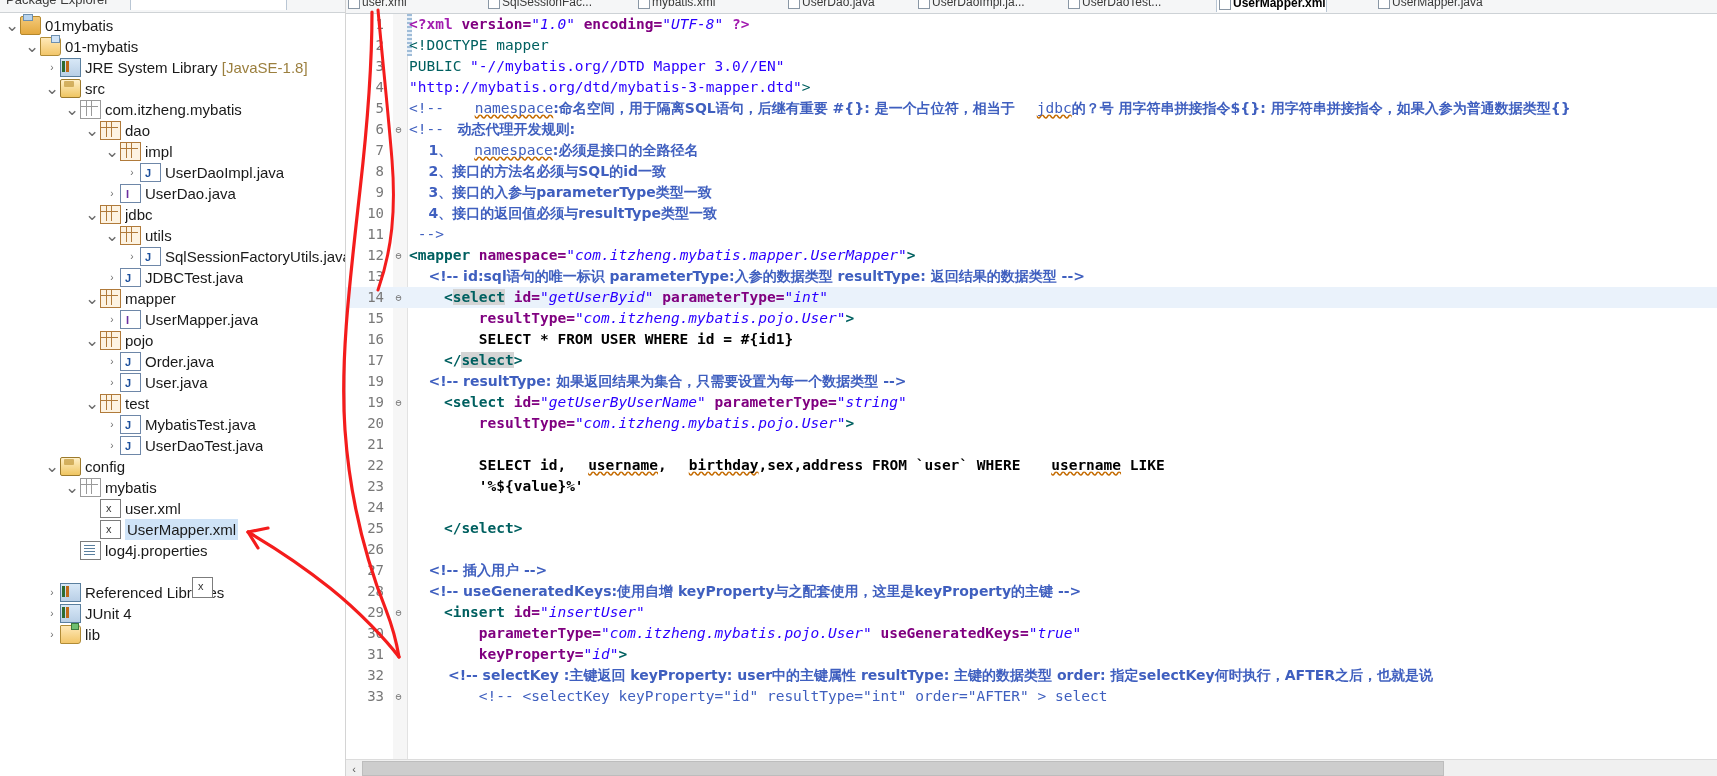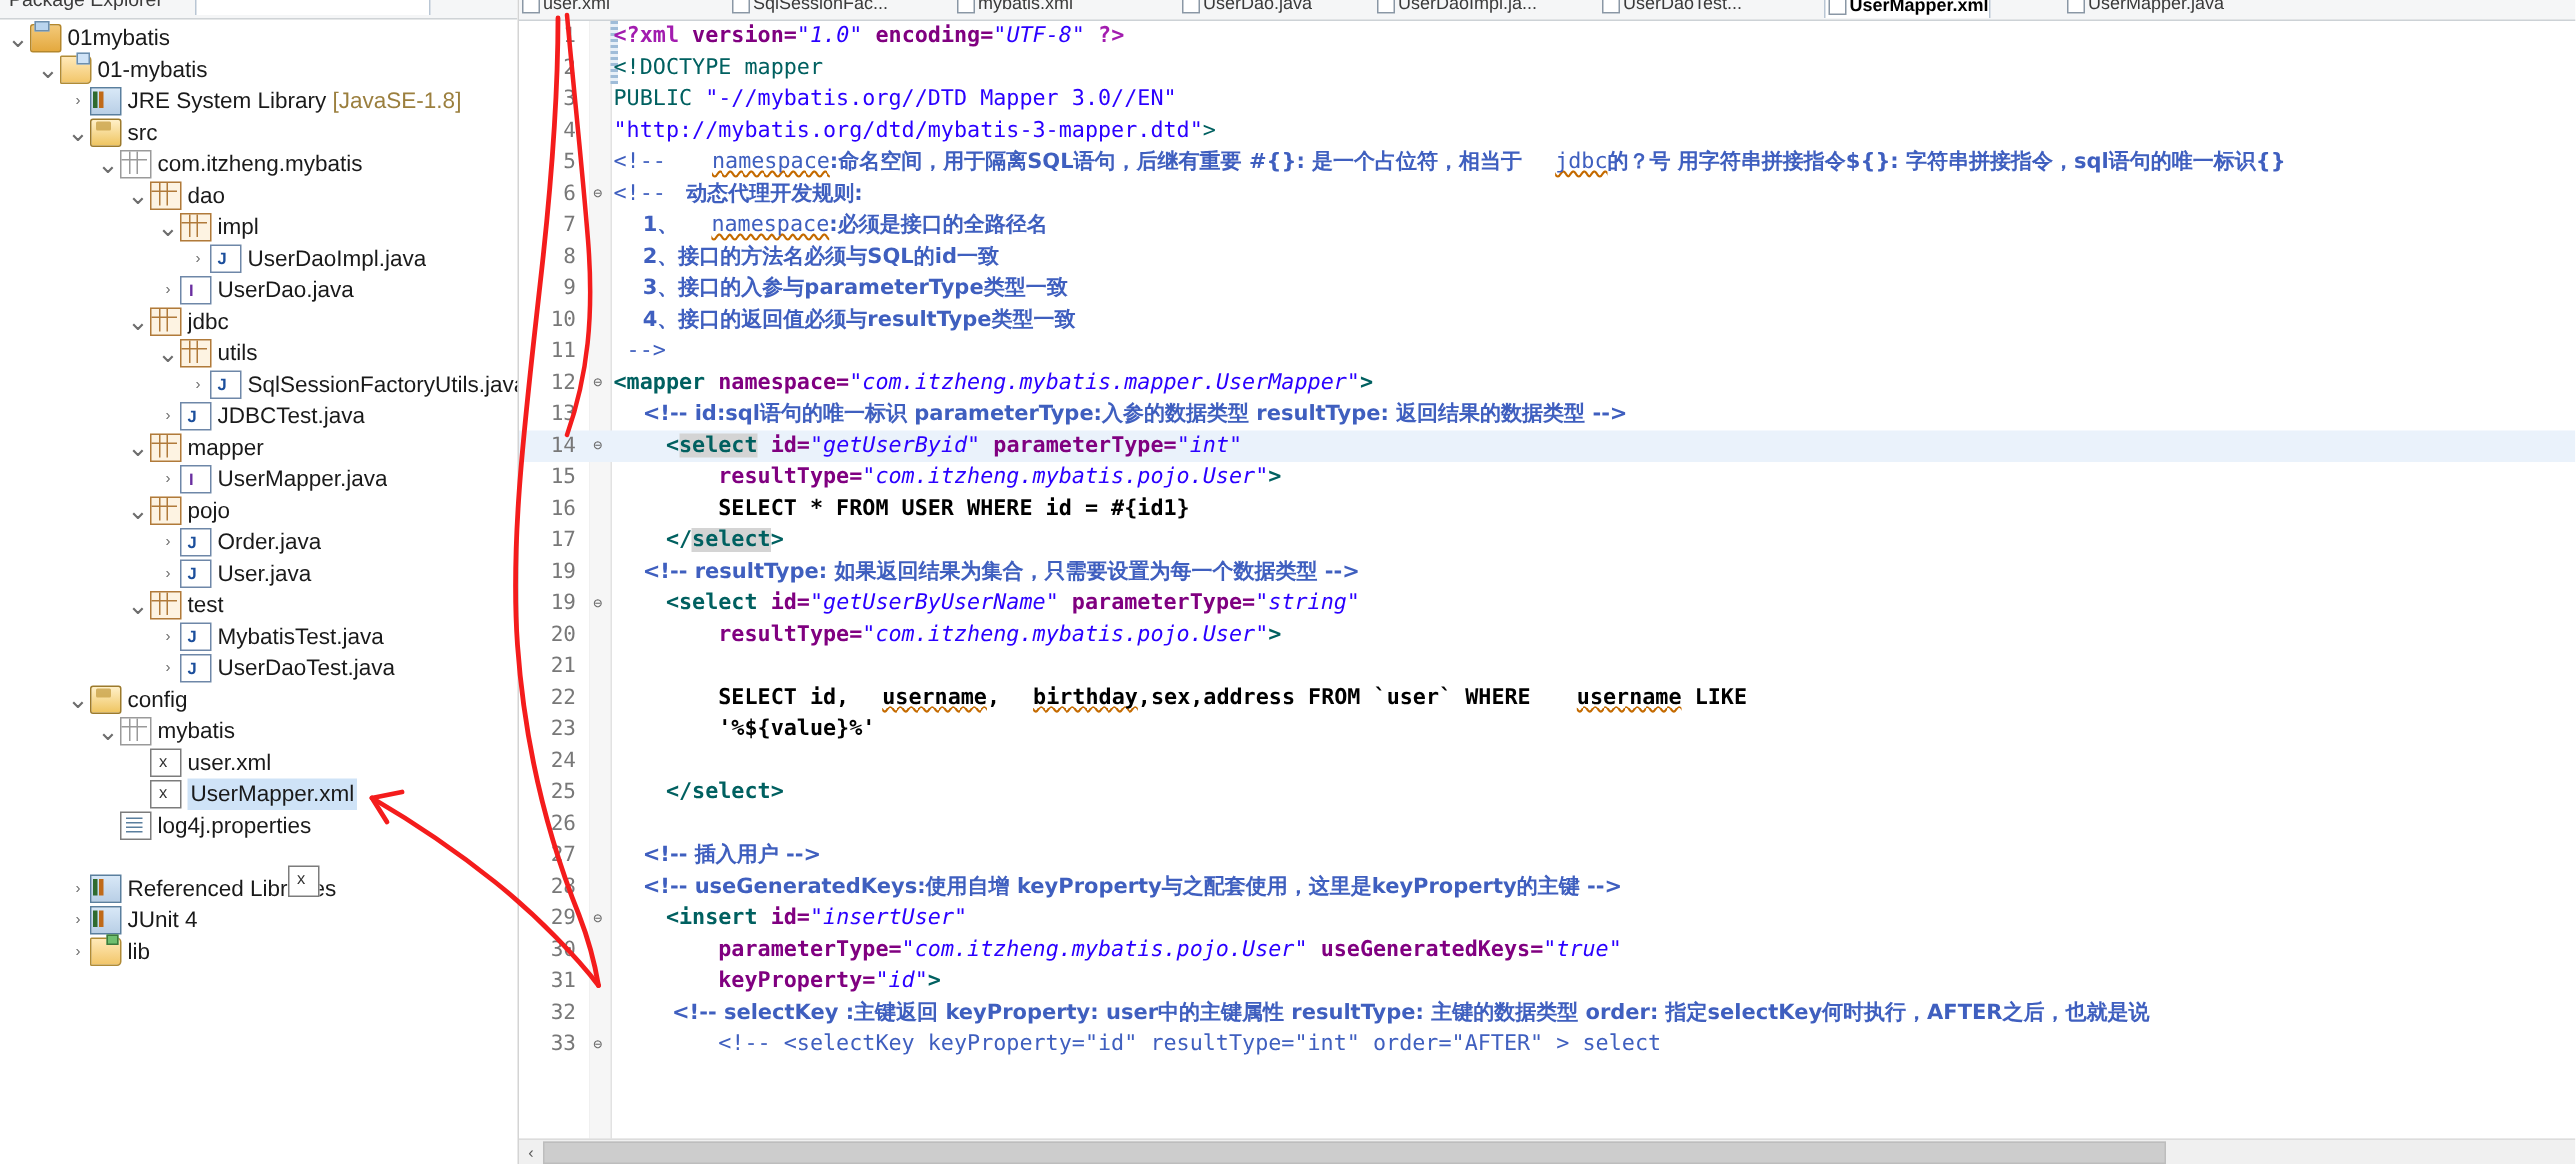--- a/index.html
+++ b/index.html
@@ -333,21 +333,21 @@
 
     <div id="code-area">
       <div id="ruler-left"></div>
       <div id="fold-col"></div>
       <div id="changebar"></div>
       <div id="codeline-wrap">
           <div class="cline"><span class="lnum">1</span><span class="ctext"><span class="t-pi">&lt;?xml </span><span class="t-attr">version=</span><span class="t-str">"1.0"</span><span class="t-plain"> </span><span class="t-attr">encoding=</span><span class="t-str">"UTF-8"</span><span class="t-pi"> ?&gt;</span></span></div>
           <div class="cline"><span class="lnum">2</span><span class="ctext"><span class="t-doctype">&lt;!DOCTYPE mapper</span></span></div>
           <div class="cline"><span class="lnum">3</span><span class="ctext"><span class="t-doctype">PUBLIC </span><span class="t-strn">"-//mybatis.org//DTD Mapper 3.0//EN"</span></span></div>
           <div class="cline"><span class="lnum">4</span><span class="ctext"><span class="t-strn">"http://mybatis.org/dtd/mybatis-3-mapper.dtd"</span><span class="t-doctype">&gt;</span></span></div>
-          <div class="cline"><span class="lnum">5</span><span class="ctext"><span class="t-cmt">&lt;!-- </span><span class="t-cmt spell">namespace</span><span class="t-cmt cjk">:命名空间，用于隔离SQL语句，后继有重要 #{}: 是一个占位符，相当于</span><span class="t-cmt spell">jdbc</span><span class="t-cmt cjk">的？号 用字符串拼接指令${}: 字符串拼接指令，sql语句的唯一标识{}</span></span></div>
+          <div class="cline"><span class="lnum">5</span><span class="ctext"><span class="t-cmt">&lt;!-- </span><span class="t-cmt spell">namespace</span><span class="t-cmt cjk">:命名空间，用于隔离SQL语句，后继有重要 #{}: 是一个占位符，相当于</span><span class="t-cmt spell">jdbc</span><span class="t-cmt cjk">的？号 用字符串拼接指令${}: 用字符串拼接指令，如果入参为普通数据类型{}</span></span></div>
           <div class="cline"><span class="lnum">6</span><span class="fold">⊖</span><span class="ctext"><span class="t-cmt">&lt;!-- </span><span class="t-cmt cjk"> 动态代理开发规则:</span></span></div>
           <div class="cline"><span class="lnum">7</span><span class="ctext"><span class="t-cmt cjk">    1、</span><span class="t-cmt spell">namespace</span><span class="t-cmt cjk">:必须是接口的全路径名</span></span></div>
           <div class="cline"><span class="lnum">8</span><span class="ctext"><span class="t-cmt cjk">    2、接口的方法名必须与SQL的id一致</span></span></div>
           <div class="cline"><span class="lnum">9</span><span class="ctext"><span class="t-cmt cjk">    3、接口的入参与parameterType类型一致</span></span></div>
           <div class="cline"><span class="lnum">10</span><span class="ctext"><span class="t-cmt cjk">    4、接口的返回值必须与resultType类型一致</span></span></div>
           <div class="cline"><span class="lnum">11</span><span class="ctext"><span class="t-cmt"> --&gt;</span></span></div>
           <div class="cline"><span class="lnum">12</span><span class="fold">⊖</span><span class="ctext"><span class="t-tag">&lt;mapper </span><span class="t-attr">namespace=</span><span class="t-str">"com.itzheng.mybatis.mapper.UserMapper"</span><span class="t-tag">&gt;</span></span></div>
           <div class="cline"><span class="lnum">13</span><span class="ctext"><span class="t-cmt cjk">    &lt;!-- id:sql语句的唯一标识 parameterType:入参的数据类型 resultType: 返回结果的数据类型 --&gt;</span></span></div>
           <div class="cline hl"><span class="lnum">14</span><span class="fold">⊖</span><span class="ctext"><span class="t-tag">    &lt;</span><span class="t-tag hlword">select</span><span class="t-plain"> </span><span class="t-attr">id=</span><span class="t-str">"getUserByid"</span><span class="t-plain"> </span><span class="t-attr">parameterType=</span><span class="t-str">"int"</span></span></div>
           <div class="cline"><span class="lnum">15</span><span class="ctext"><span class="t-plain">        </span><span class="t-attr">resultType=</span><span class="t-str">"com.itzheng.mybatis.pojo.User"</span><span class="t-tag">&gt;</span></span></div>

